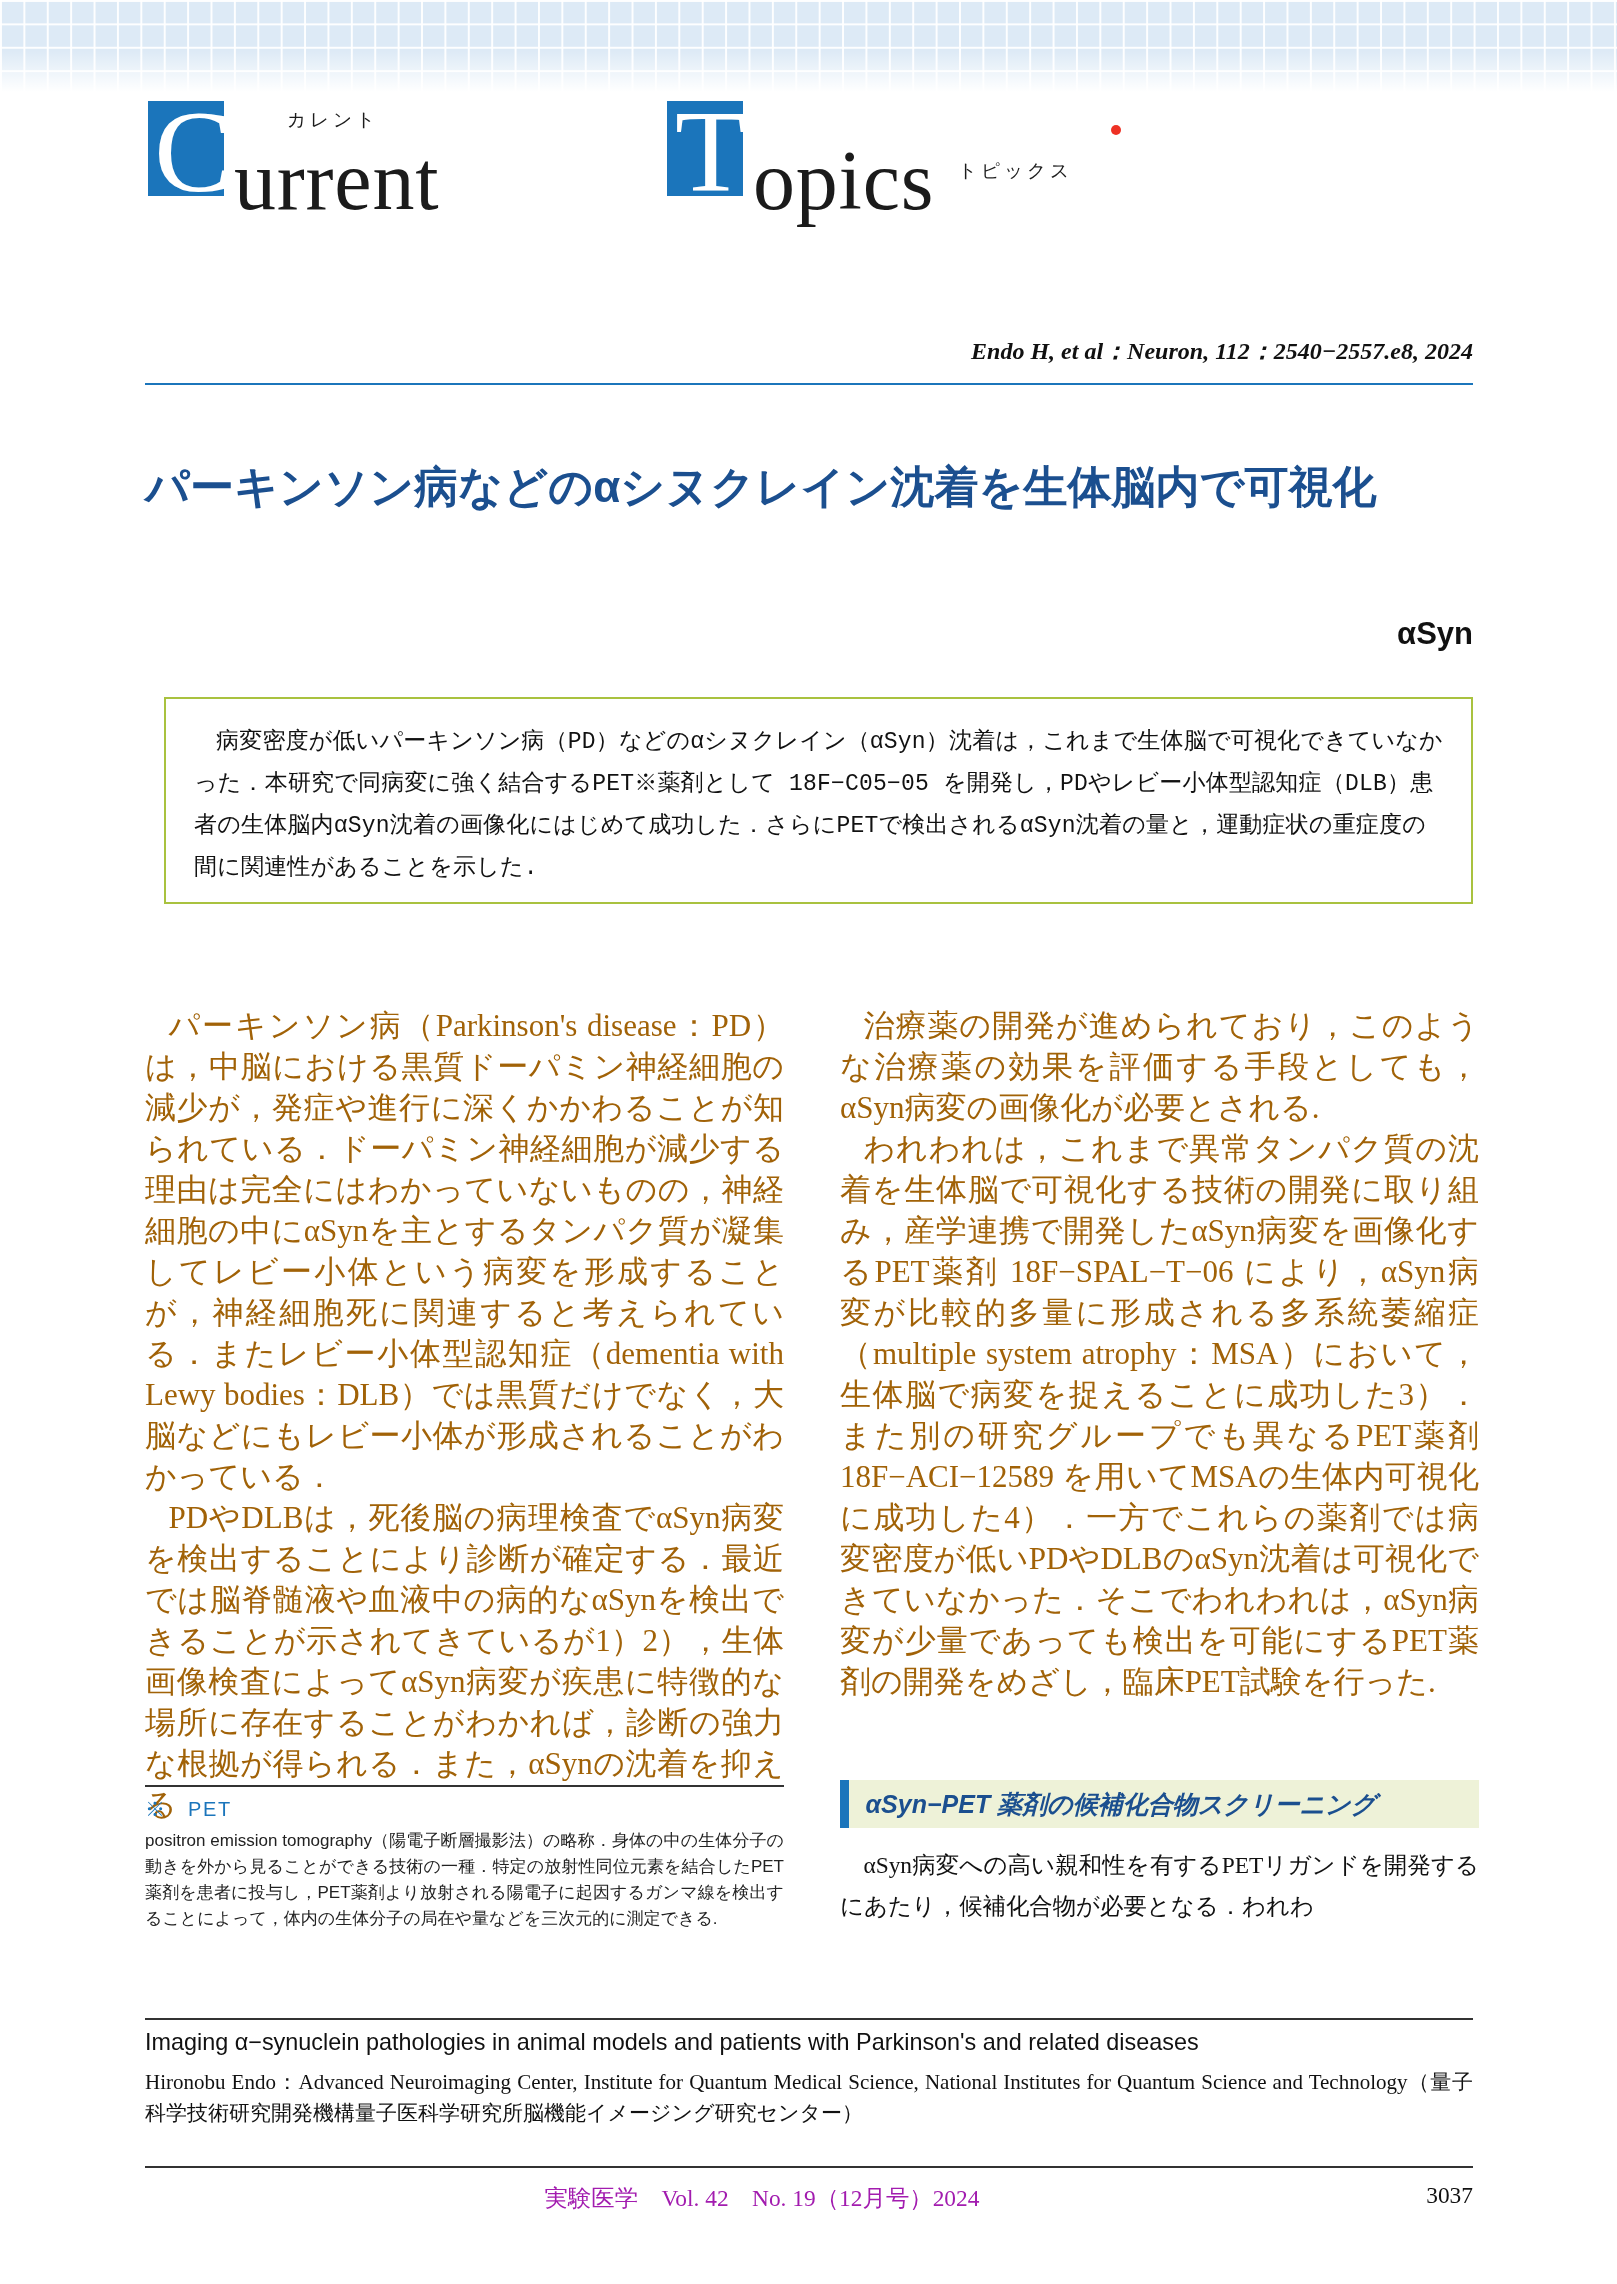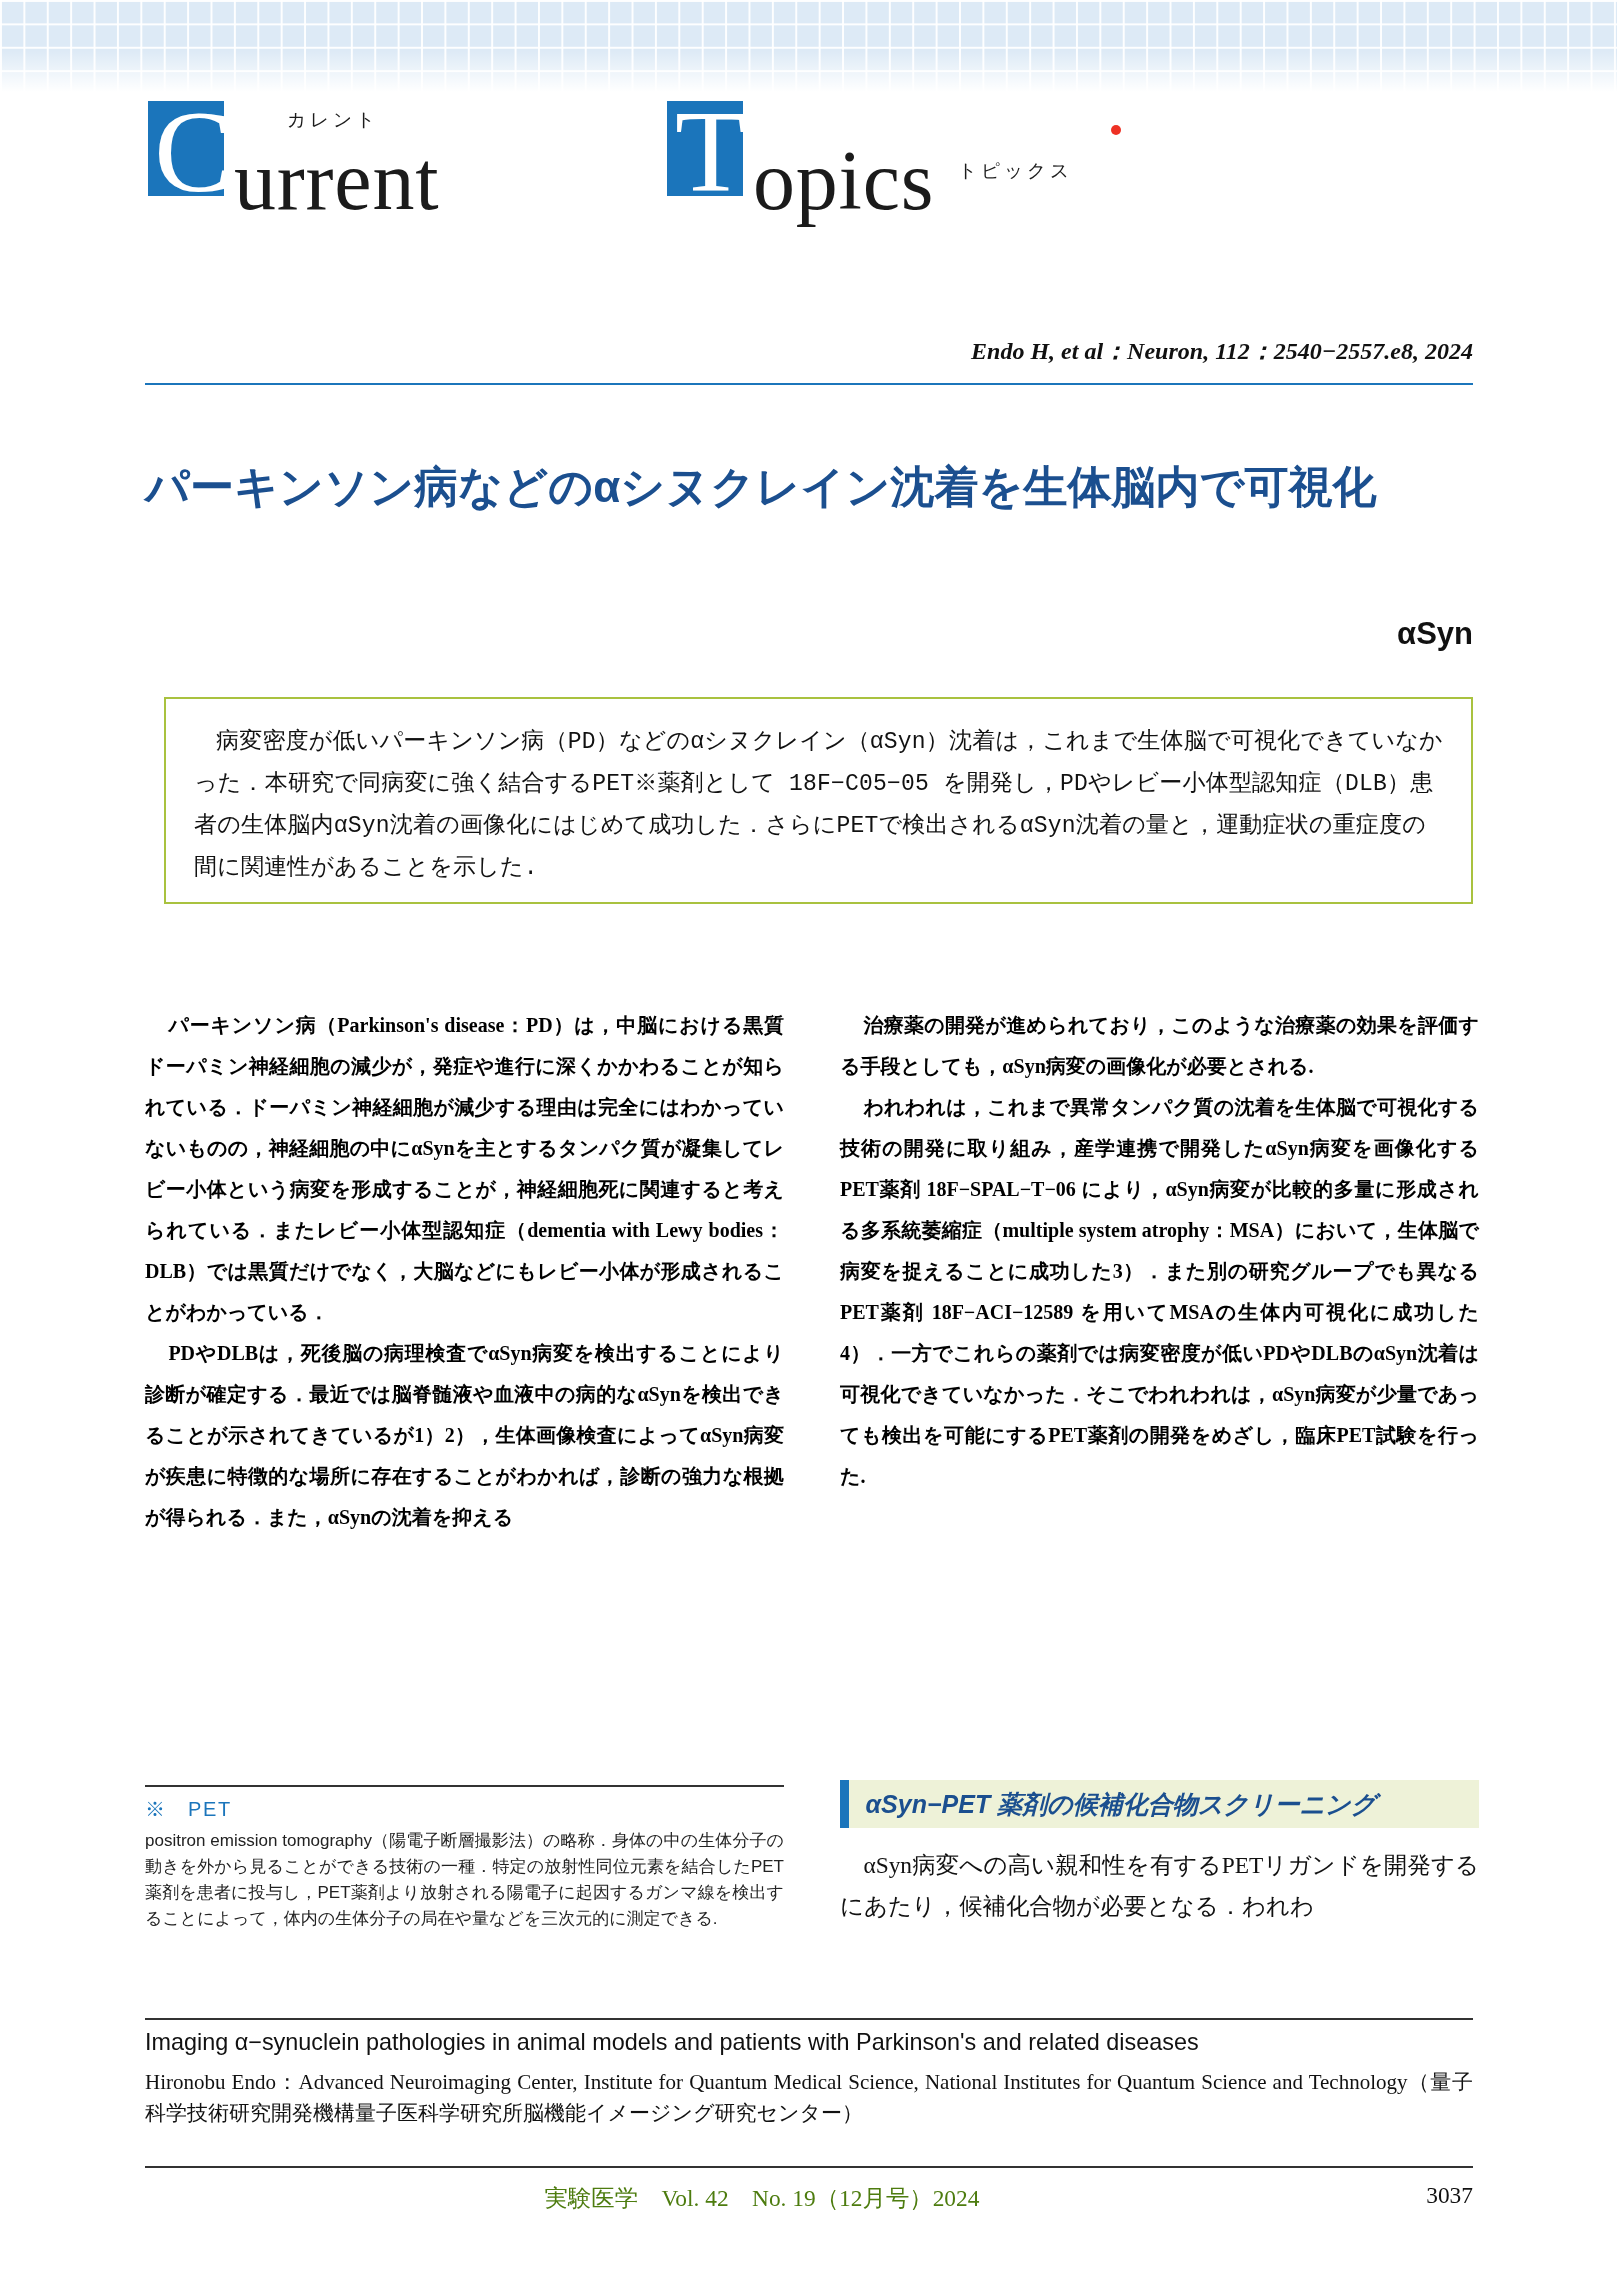--- a/index.html
+++ b/index.html
@@ -165,25 +165,24 @@
     text-indent: 22px;
     letter-spacing: 0.2px;
   }
 
   
   .col {
     position: absolute;
     top: 1005px;
     width: 639px;
     font-family: "Liberation Serif", "DejaVu Serif", serif;
-    font-size: 20px;
+    font-size: 31px;
     line-height: 41px;
-    color: #000000;
+    color: #a16207;
     text-align: justify;
-    font-weight: bold;
   }
   .col.left { left: 145px; }
   .col.right { left: 840px; }
   .col p {
     margin: 0 0 0 0;
     text-indent: 23.4px;
   }
 
   
   .footnote {
@@ -289,21 +288,21 @@
     background: #333;
   }
   .footer-center {
     position: absolute;
     left: 0;
     top: 2182px;
     width: 1524px;
     text-align: center;
     font-family: "Liberation Serif", serif;
     font-size: 23.4px;
-    color: #4d7c0f;
+    color: #a21caf;
   }
   .footer-page {
     position: absolute;
     right: 145px;
     top: 2182px;
     font-family: "Liberation Serif", serif;
     font-size: 23.4px;
     color: #111;
     margin-left: 44px;
   }

